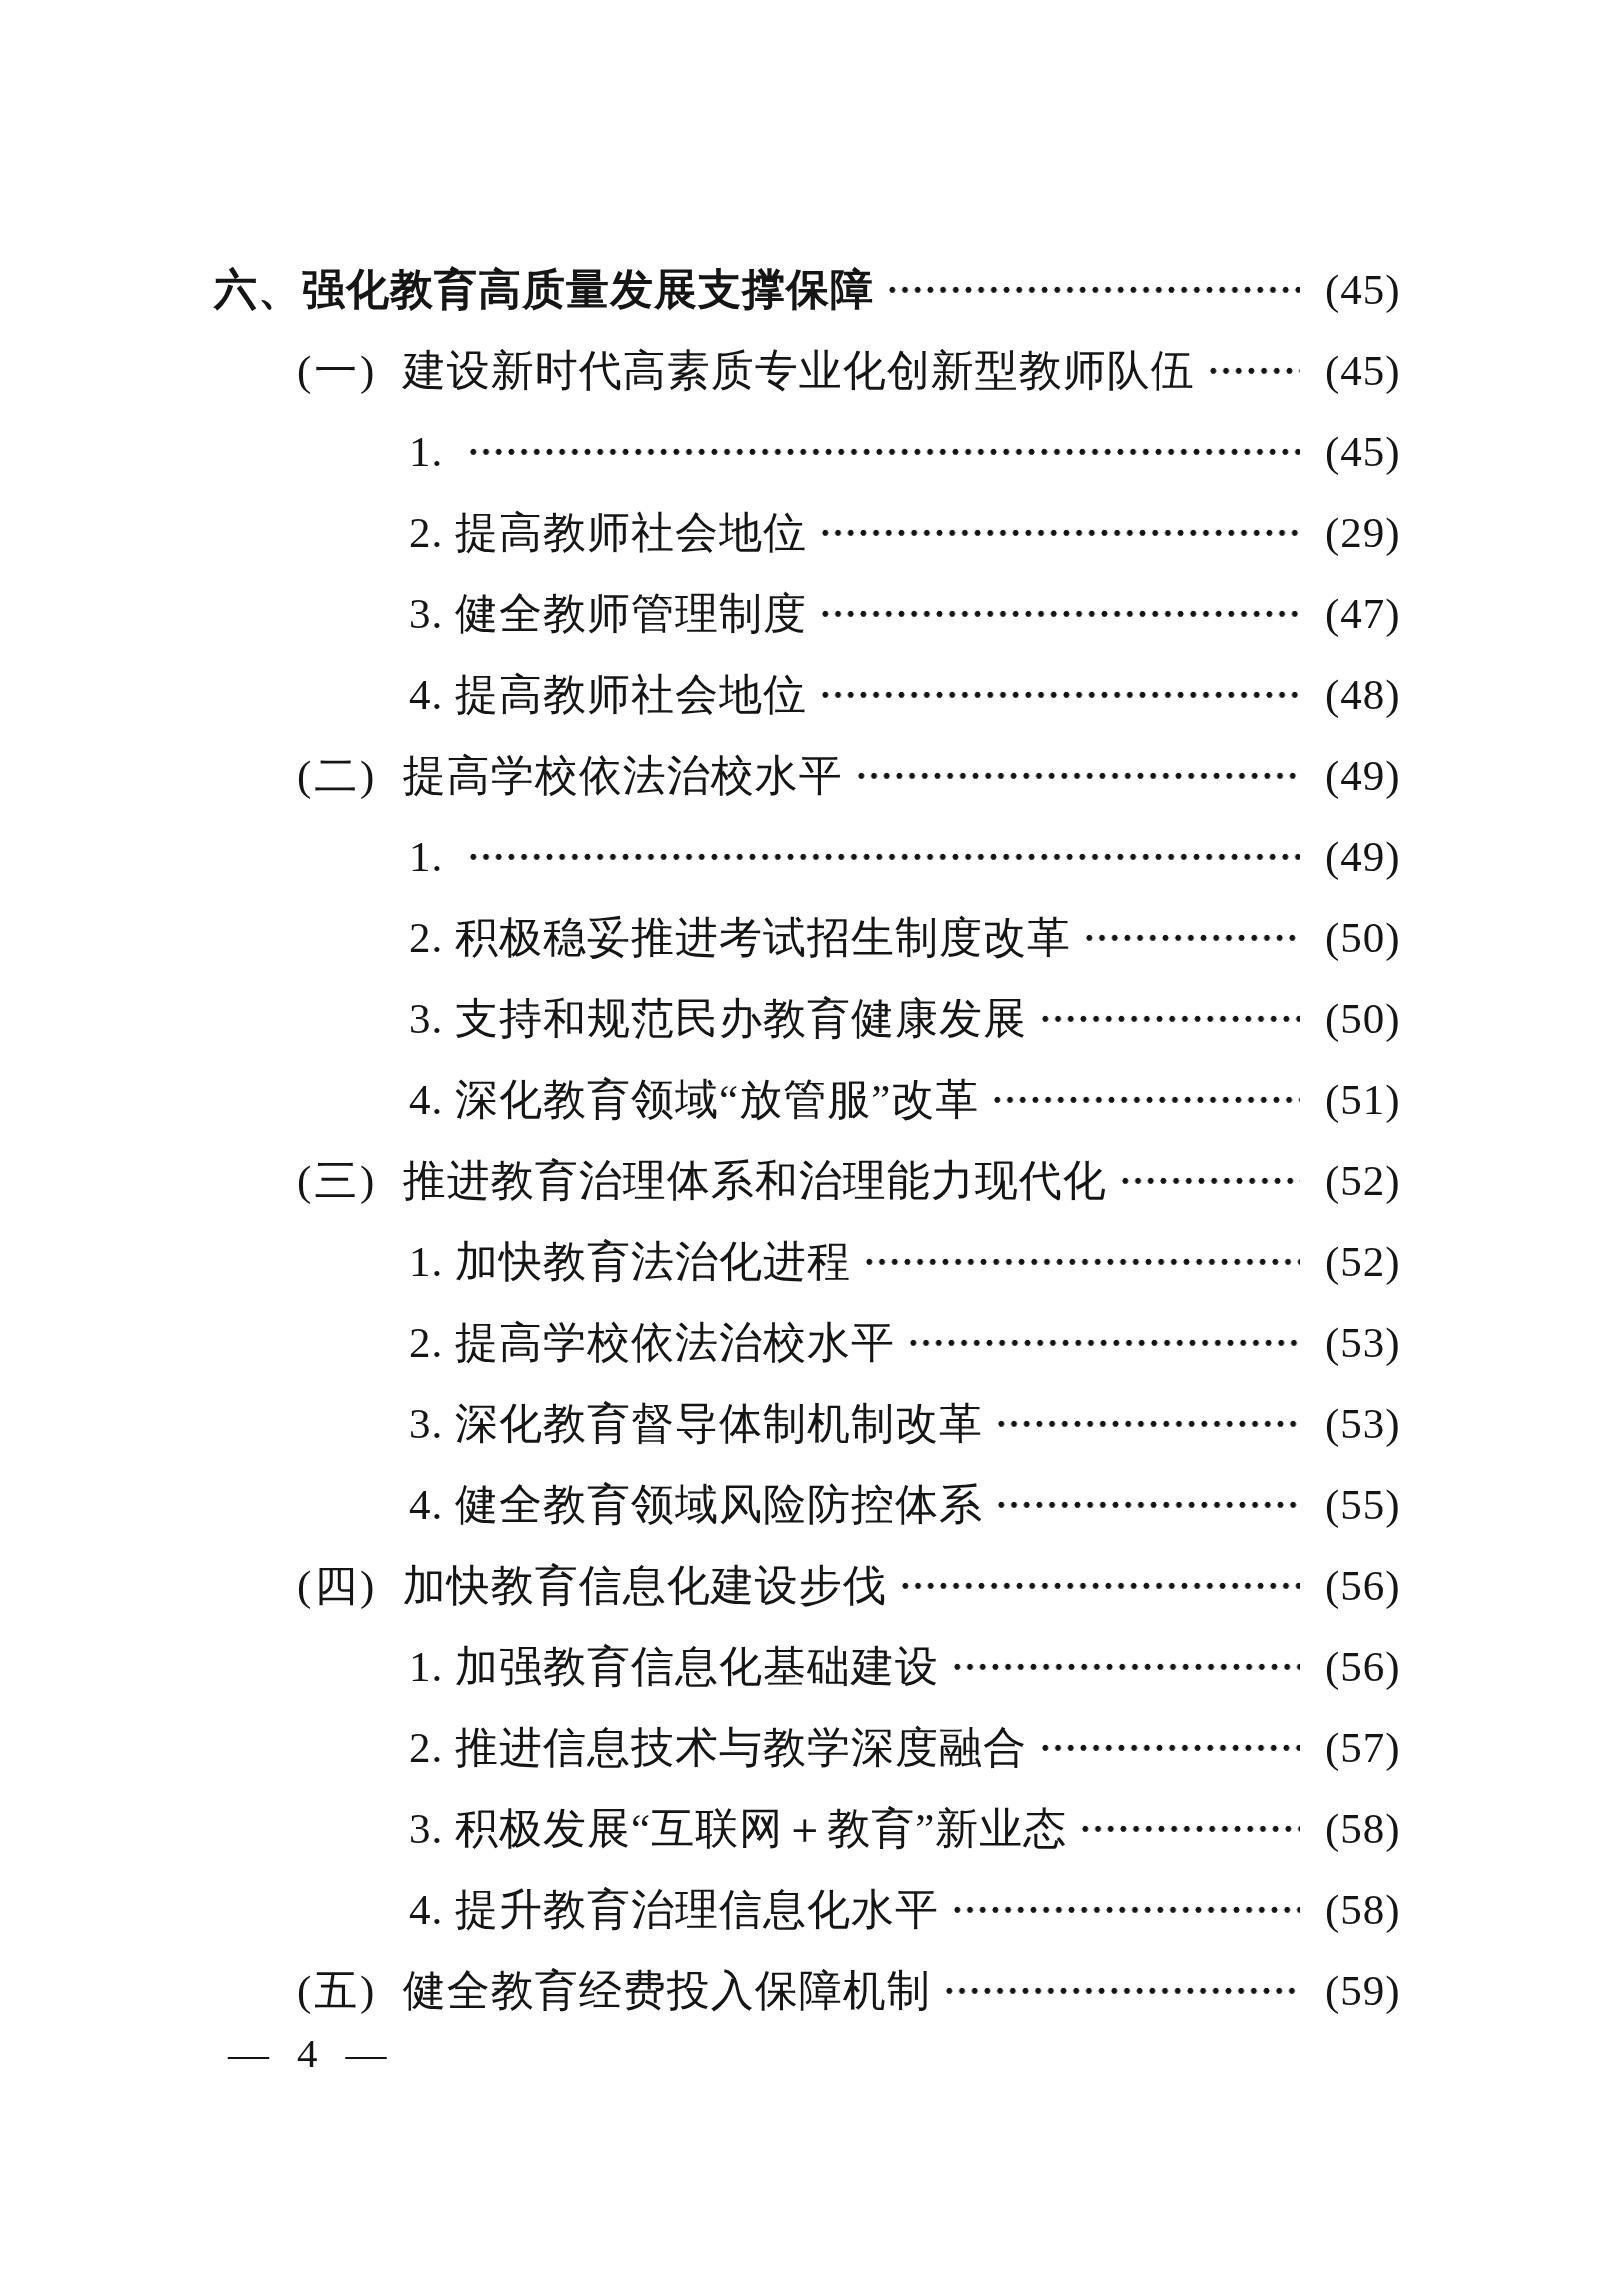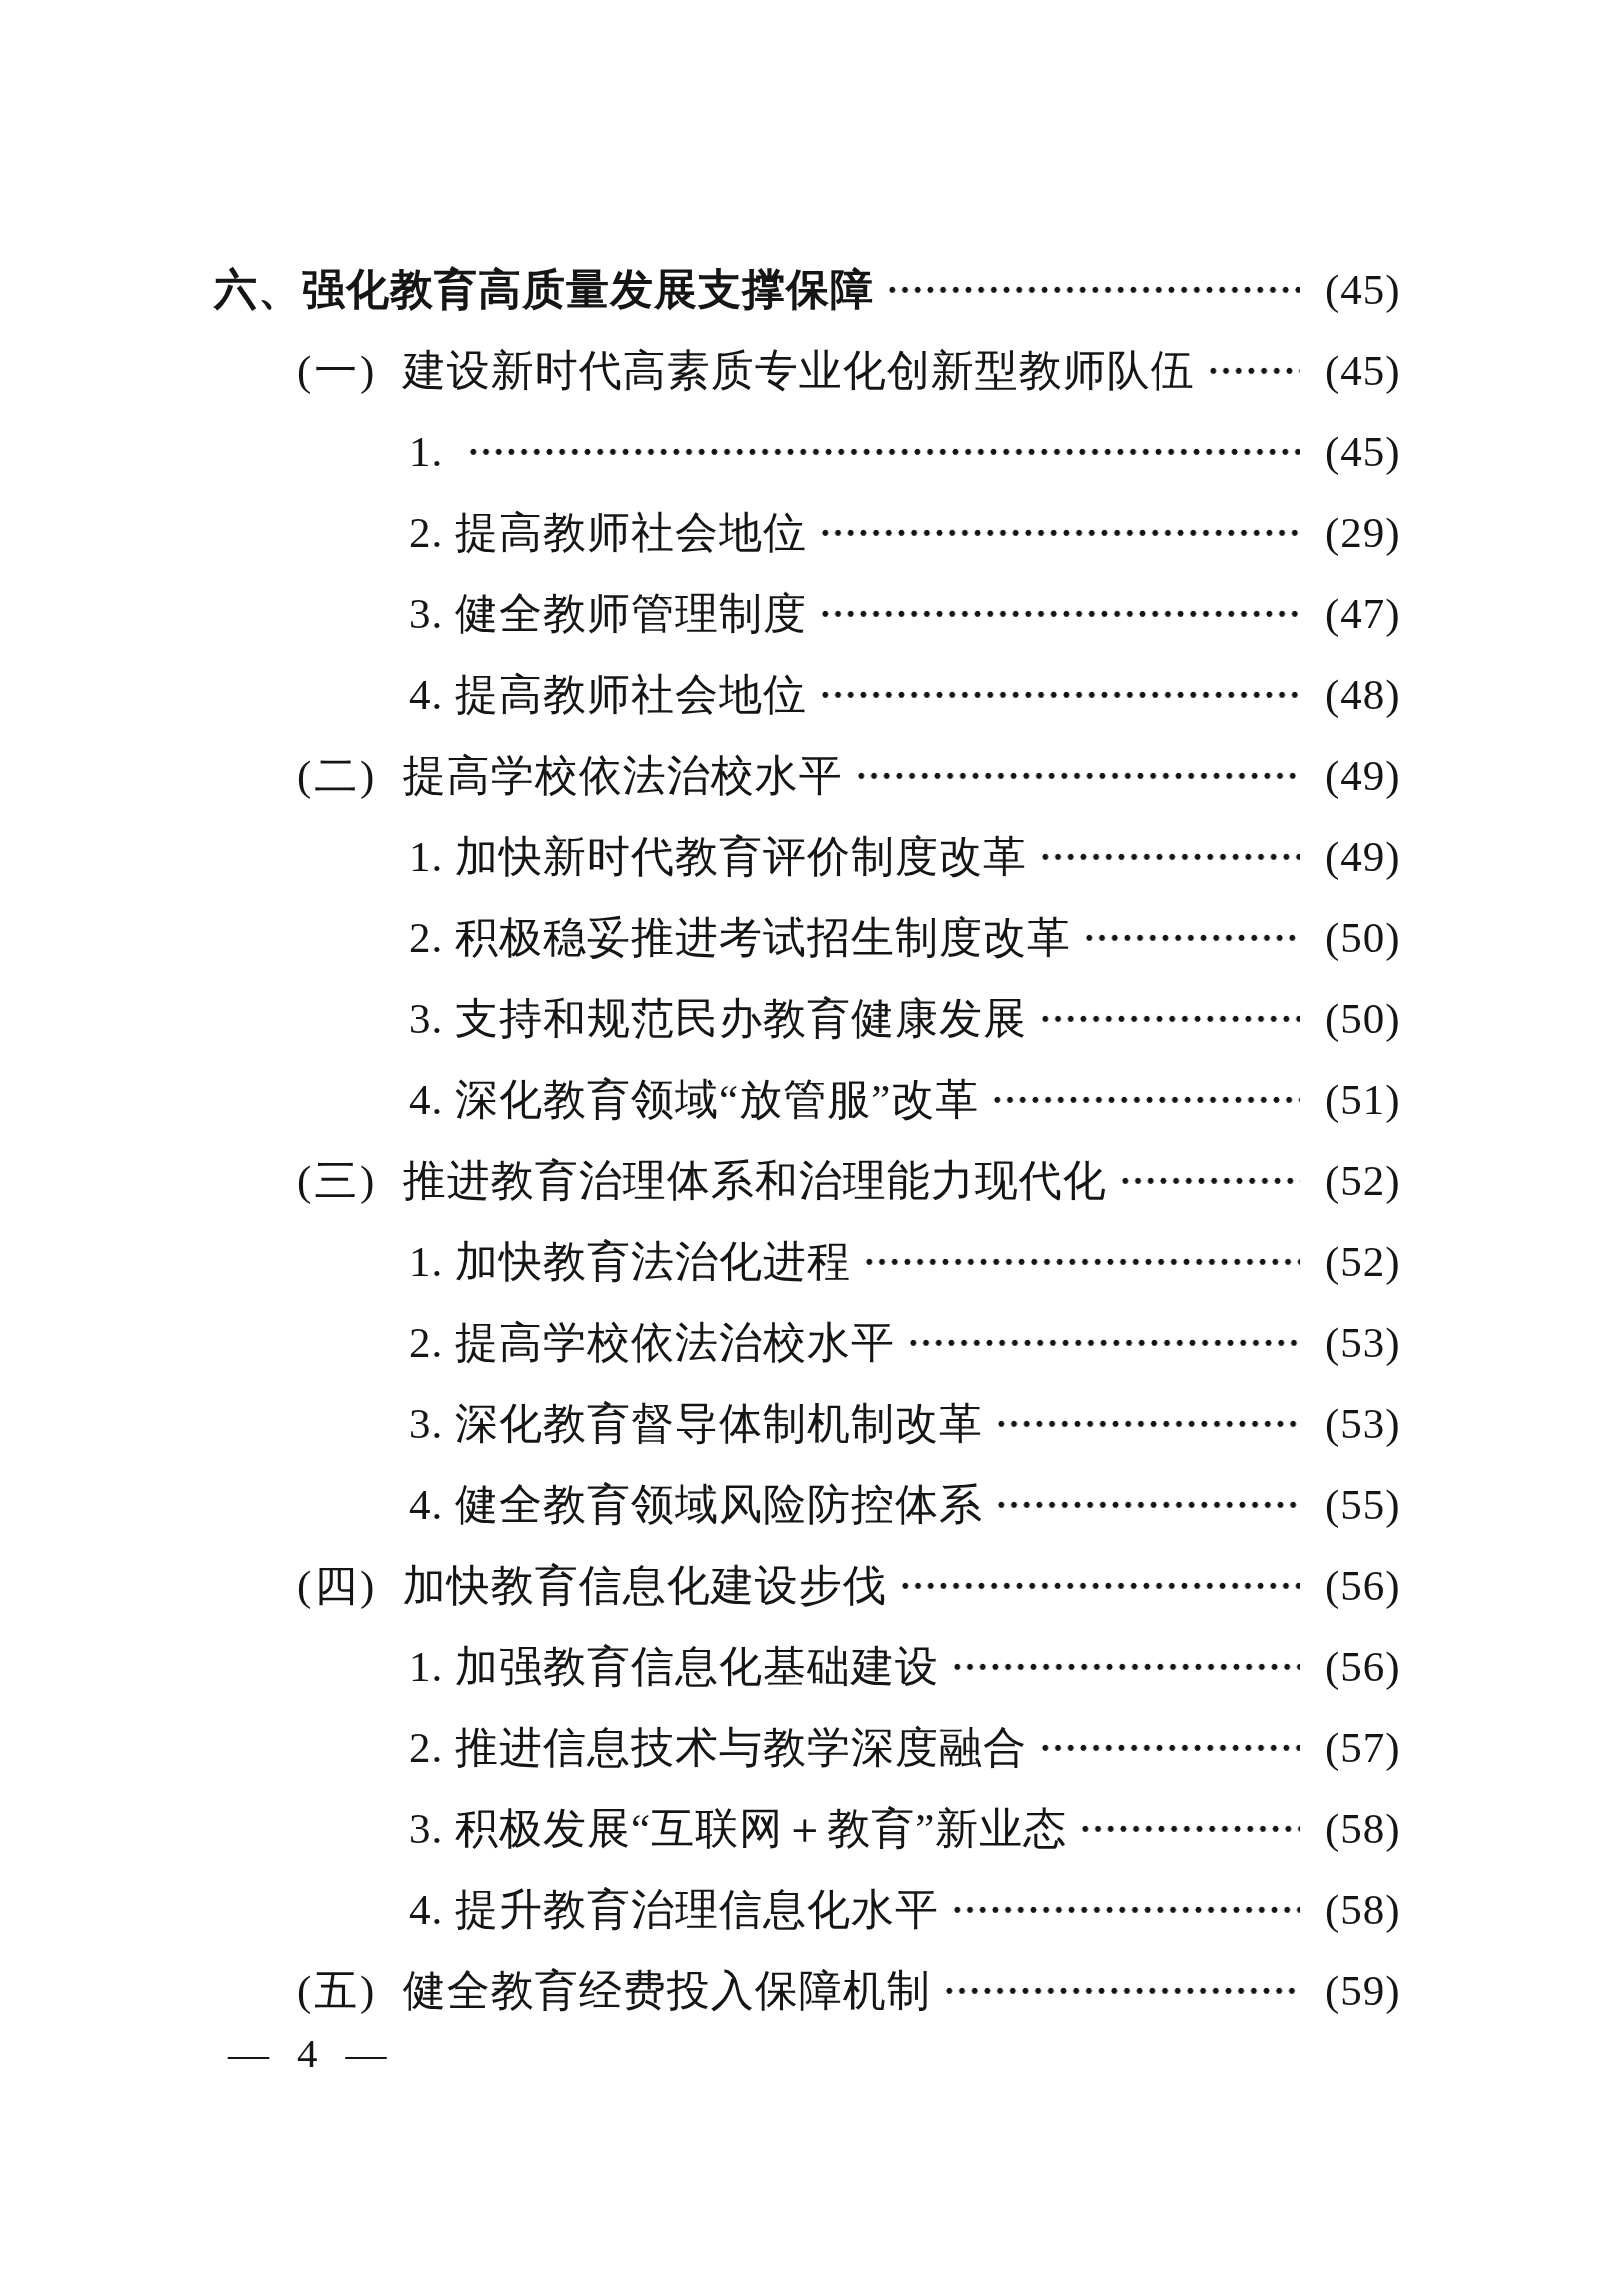--- a/index.html
+++ b/index.html
@@ -106,21 +106,20 @@
 
   <div class="row l2">
     <span class="lbl">(二)</span>
     <span class="ttl">提高学校依法治校水平</span>
     <span class="leader"></span>
     <span class="pg">(49)</span>
   </div>
 
   <div class="row l3">
     <span class="lbl">1.</span>
-    <span class="ttl">加快新时代教育评价制度改革</span>
     <span class="leader"></span>
     <span class="pg">(49)</span>
   </div>
 
   <div class="row l3">
     <span class="lbl">2.</span>
     <span class="ttl">积极稳妥推进考试招生制度改革</span>
     <span class="leader"></span>
     <span class="pg">(50)</span>
   </div>

